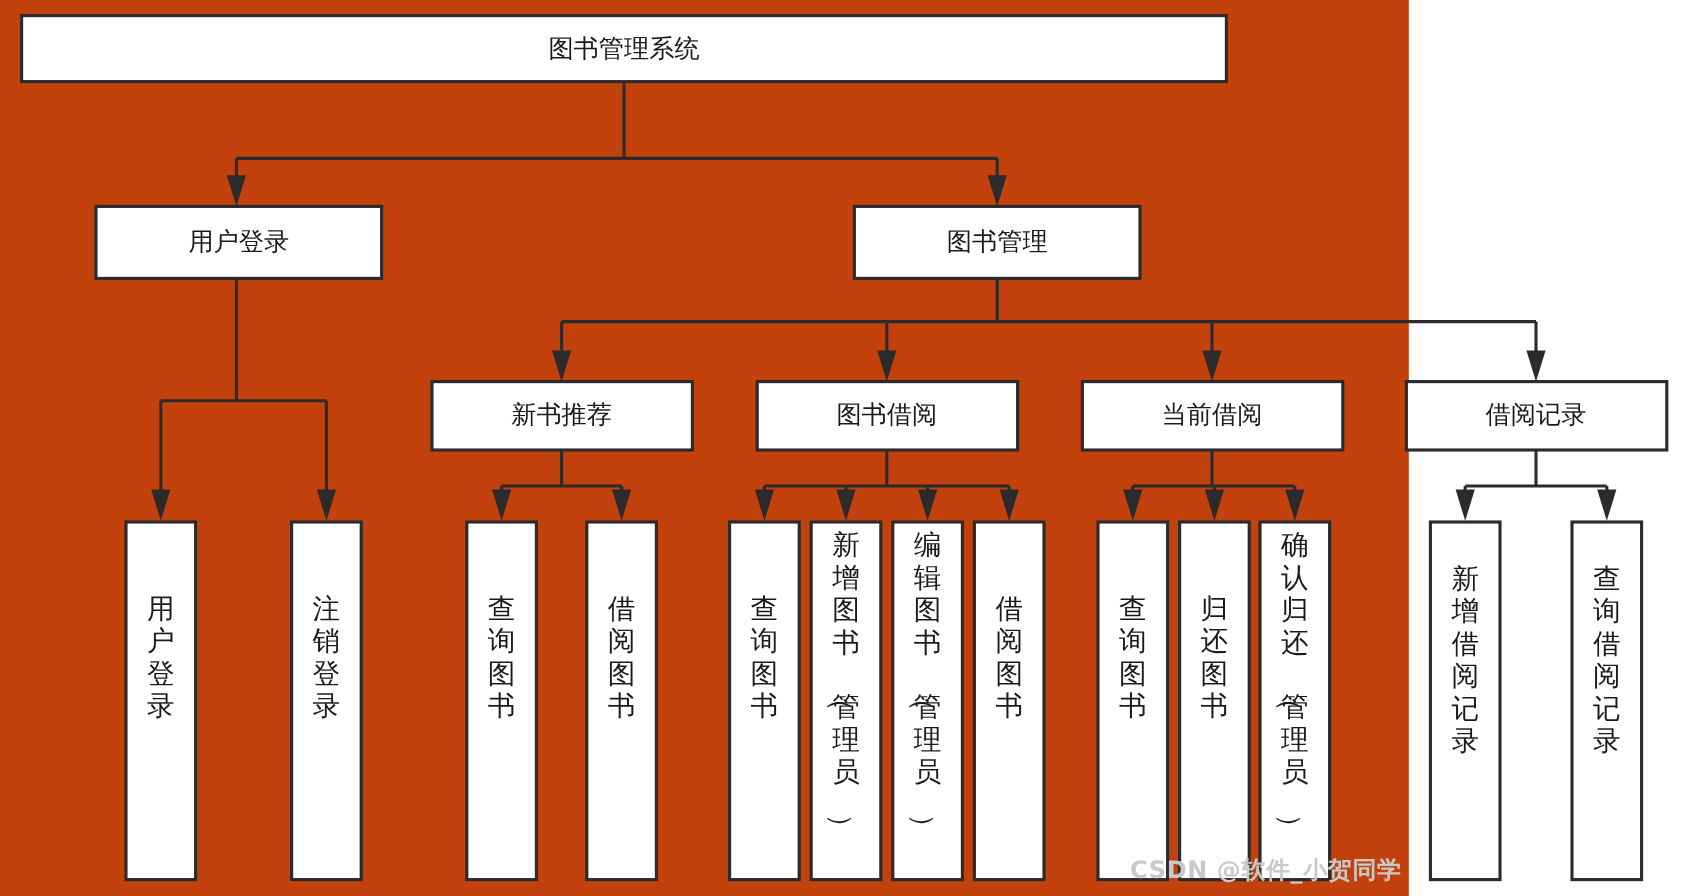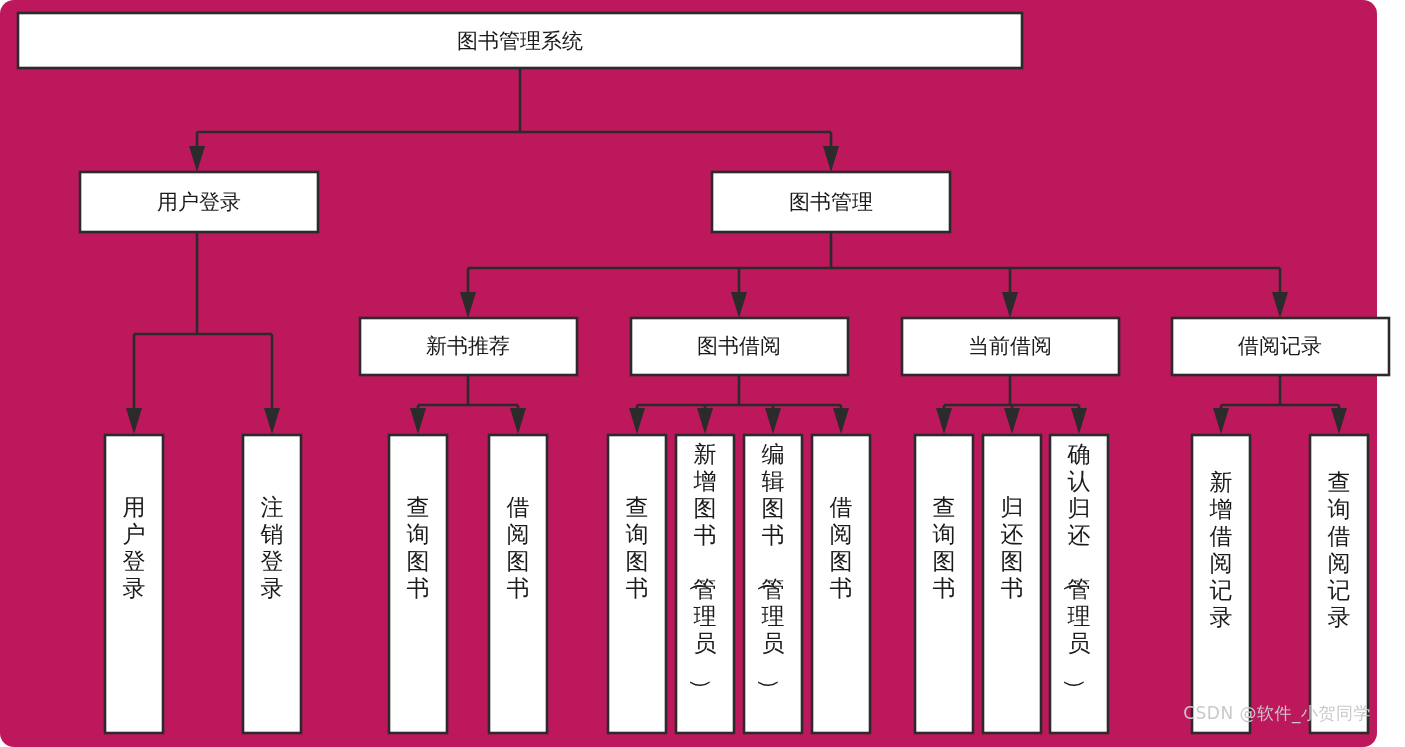--- a/index.html
+++ b/index.html
@@ -9,24 +9,23 @@
     background: #ffffff;
   }
   body {
     font-family: "DejaVu Sans", "Liberation Sans", sans-serif;
     width: 1405px;
     height: 747px;
     overflow: hidden;
   }
   #diagram-root {
     position: relative;
-    width: 1377px;
+    width: 1174px;
     height: 747px;
-    background: #be185d;
-    border-radius: 14px;
+    background: #c2410c;
   }
   svg#flow-svg {
     display: block;
     width: 1405px;
     height: 747px;
   }
   .node-box {
     fill: #ffffff;
     stroke: #2b2b2b;
     stroke-width: 2.6;
@@ -50,27 +49,28 @@
     fill: none;
     stroke-linecap: butt;
   }
   .arrow-head {
     fill: #2b2b2b;
     stroke: none;
   }
   .watermark {
     position: absolute;
     right: 6px;
-    bottom: 22px;
+    bottom: 8px;
     color: #c9c9c9;
-    font-size: 17px;
+    font-size: 20px;
     font-family: "DejaVu Sans", "Liberation Sans", sans-serif;
     letter-spacing: 0.5px;
     white-space: nowrap;
     user-select: none;
+    font-weight: bold;
   }
 </style>
 </head>
 <body>
 
 <div id="diagram-root">
 
   <svg id="flow-svg" viewBox="0 0 1405 747" xmlns="http://www.w3.org/2000/svg">
 
     <g>

